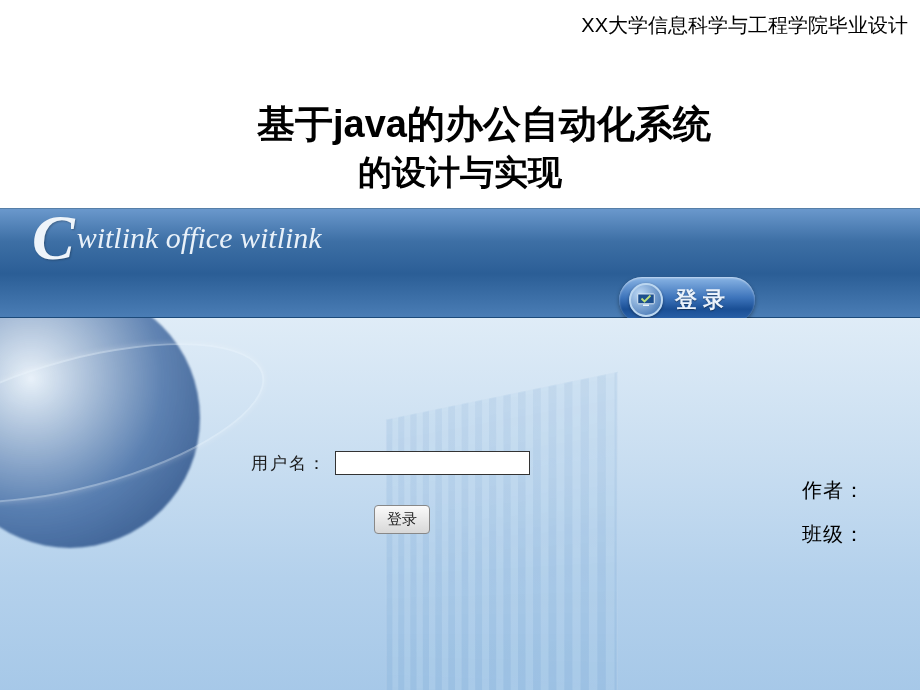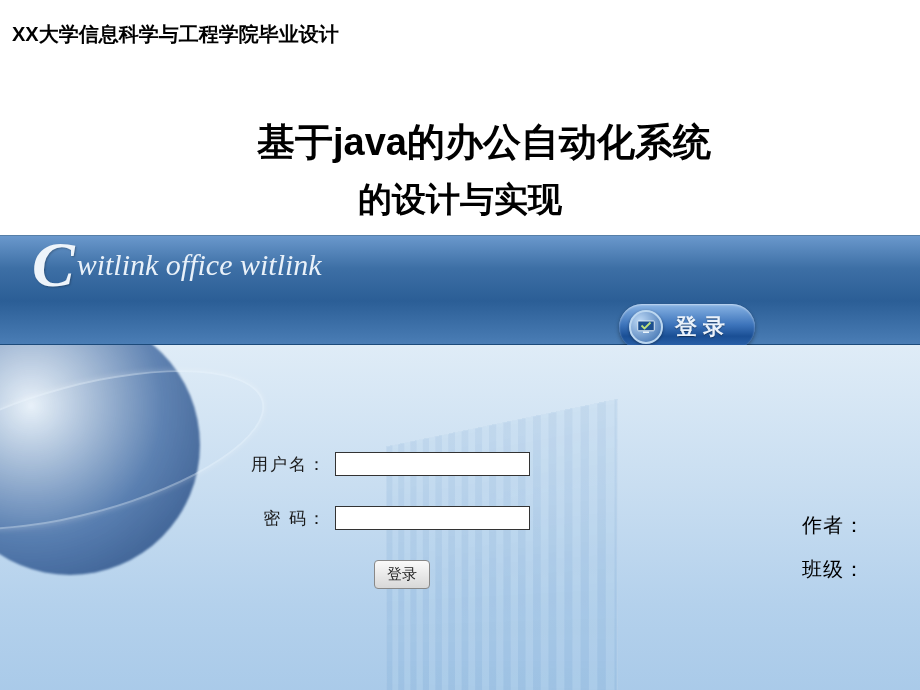--- a/index.html
+++ b/index.html
@@ -6,43 +6,44 @@
     body {
       width: 920px;
       height: 690px;
       font-family: "Microsoft YaHei", "SimSun", Arial, sans-serif;
       background: #fff;
       overflow: hidden;
       position: relative;
     }
     .header-institution {
       font-size: 20px;
-      font-weight: bold;
-      color: #000;
-      padding: 21px 12px;
+      font-weight: normal;
+      color: #000;
+      padding: 12px 12px;
       position: relative;
       z-index: 10;
+      text-align: right;
     }
     .main-title {
       text-align: center;
       margin-top: 48px;
       position: relative;
       z-index: 10;
     }
     .main-title .line1 {
       font-size: 38px;
       font-weight: bold;
       color: #000;
       padding-left: 48px;
     }
     .main-title .line2 {
       font-size: 34px;
       font-weight: bold;
       color: #000;
-      margin-top: 9px;
+      margin-top: 0;
     }
     .banner-area {
       margin-top: 12px;
       position: relative;
       height: 110px;
       background: linear-gradient(180deg, #6a98cc 0%, #3d6fa5 30%, #2b5e96 60%, #4a7db5 100%);
       border-top: 1px solid #567fa8;
       border-bottom: 1px solid #1c4a7a;
     }
     .banner-slogan {
@@ -133,21 +134,21 @@
       background:
         repeating-linear-gradient(90deg, rgba(120,165,210,0.35) 0 8px, rgba(180,210,235,0.4) 8px 16px),
         linear-gradient(180deg, rgba(200,220,240,0.35), rgba(150,190,225,0.55));
       transform: perspective(600px) rotateY(-28deg) skewY(-3deg);
       opacity: 0.55;
       border: 1px solid rgba(255,255,255,0.3);
     }
     .login-form {
       position: absolute;
       left: 250px;
-      top: 107px;
+      top: 133px;
       width: 310px;
     }
     .form-row {
       display: flex;
       align-items: center;
       margin-bottom: 30px;
     }
     .form-row .label {
       width: 85px;
       text-align: right;
@@ -174,21 +175,21 @@
       font-size: 15px;
       border: 1px solid #888;
       border-radius: 4px;
       background: linear-gradient(180deg, #fafafa, #d8d8d8);
       cursor: pointer;
       color: #222;
     }
     .author-info {
       position: absolute;
       right: 55px;
-      top: 158px;
+      top: 150px;
       font-size: 20px;
       color: #000;
       line-height: 2.2;
       letter-spacing: 1px;
     }
     .author-info .row { white-space: nowrap; }
     .digits-deco {
       position: absolute;
       right: 20px;
       bottom: 8px;
@@ -229,24 +230,20 @@
 <div class="content-area">
   <div class="globe-deco"></div>
   <div class="globe-ring"></div>
   <div class="building-deco"></div>
 
   <div class="login-form">
     <div class="form-row">
       <span class="label">用户名：</span>
       <input type="text" value="" style="">
     </div>
-    <div class="form-row">
-      <span class="label">密  码：</span>
-      <input type="password" value="" style="">
-    </div>
     <div class="login-submit-wrap">
       <button class="login-submit">登录</button>
     </div>
   </div>
 
   <div class="author-info">
     <div class="row">
       <span>作者：</span><span></span>
     </div>
     <div class="row">

